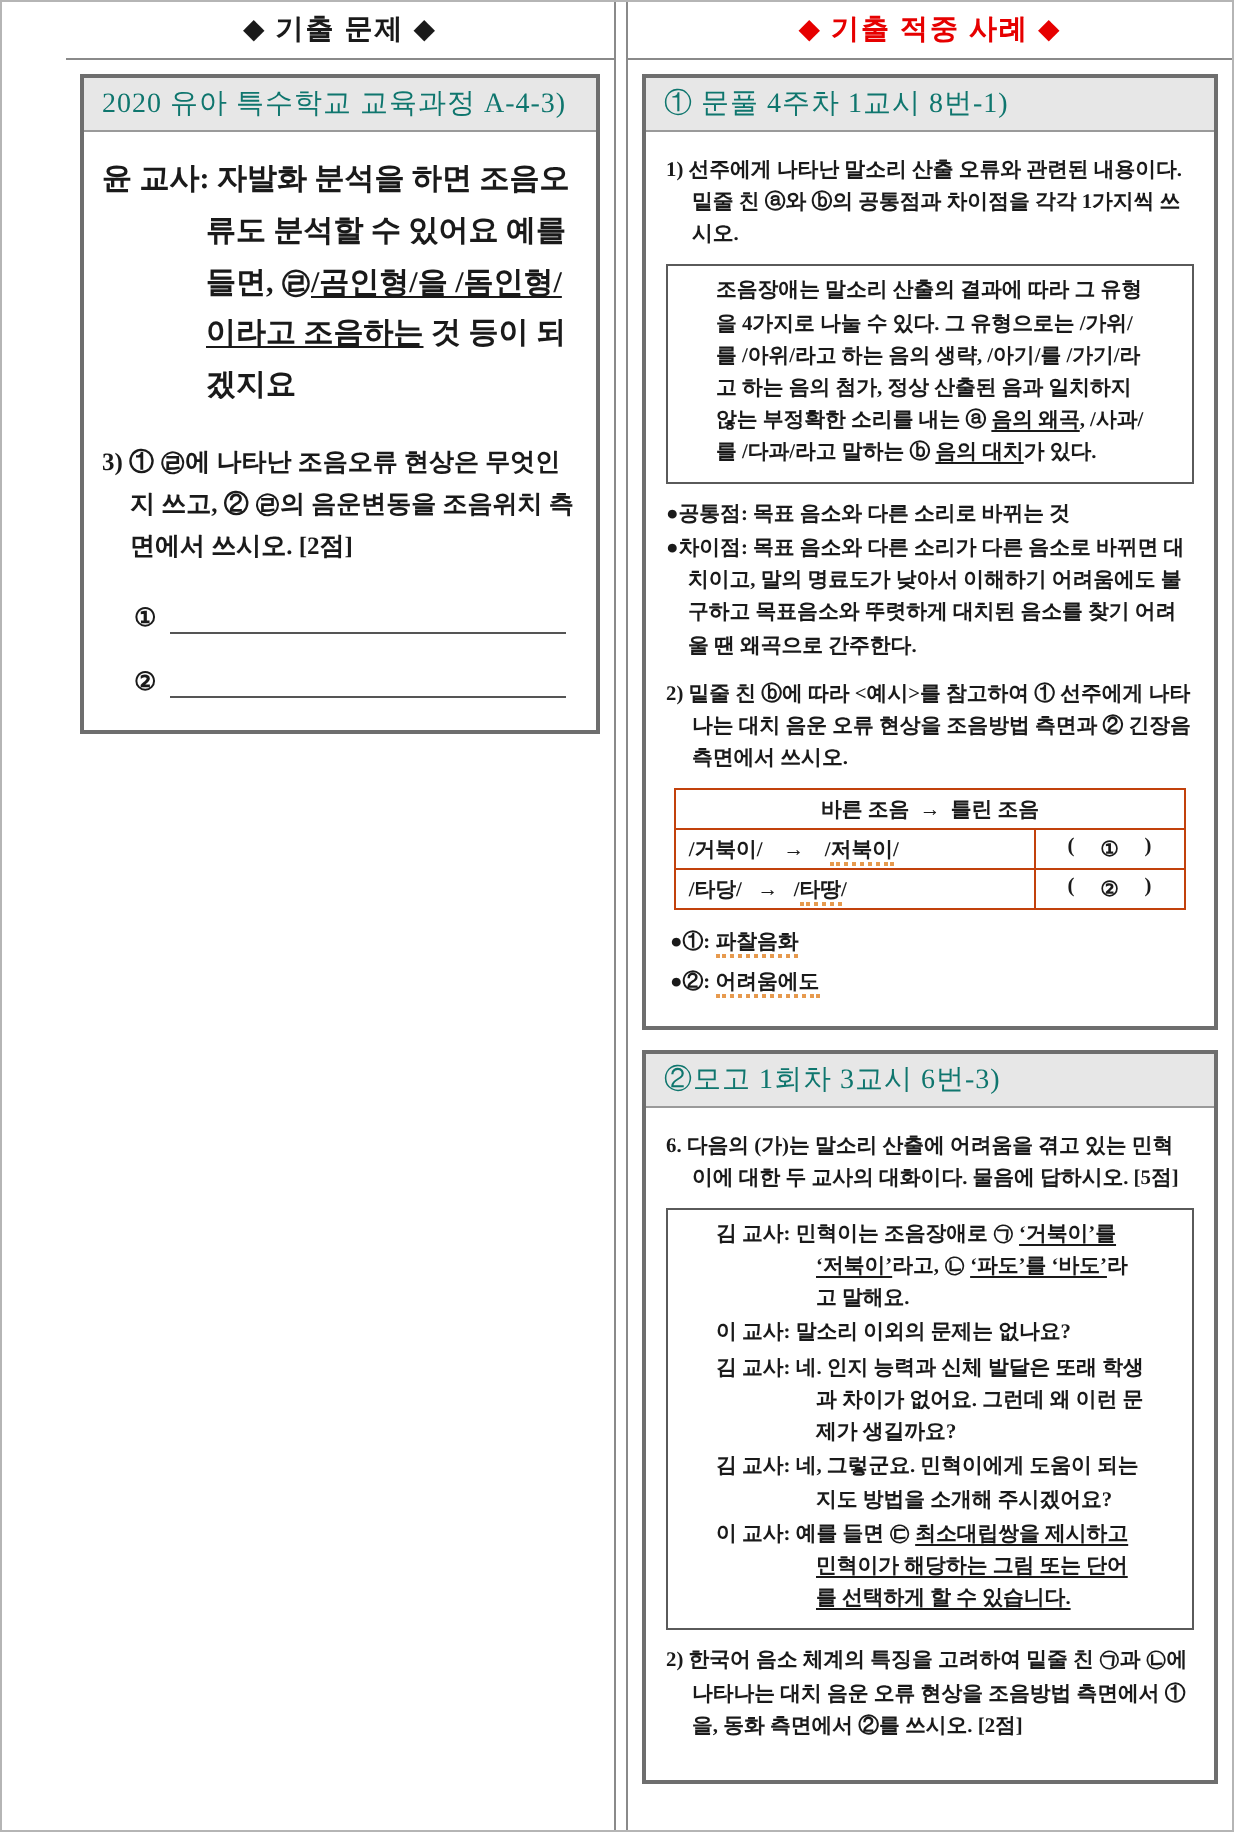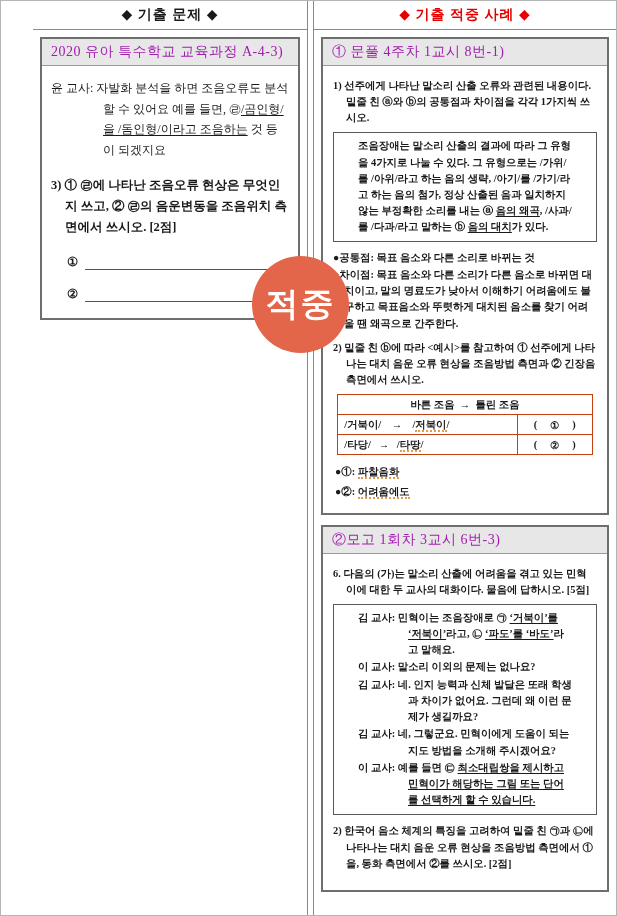--- a/index.html
+++ b/index.html
@@ -16,25 +16,25 @@
   .col-header {
     height:29px; border-bottom:1px solid #8a8a8a;
     display:flex; align-items:center; justify-content:center;
     font-weight:bold; font-size:14px; letter-spacing:1px;
   }
   .col-header.red { color:#e60000; }
   
   .doc-box { margin:7px 7px 10px 7px; border:2px solid #6e6e6e; background:#fff; }
   .doc-box-title {
     background:#e7e7e7; border-bottom:1px solid #9a9a9a;
-    padding:4px 9px; font-size:14px; color:#a21caf; letter-spacing:0.5px;
+    padding:4px 9px; font-size:14px; color:#0f766e; letter-spacing:0.5px;
   }
   .doc-box-body { padding:8px 9px 12px 9px; }
   
-  .l-dialogue { font-size:12px; font-weight:400; line-height:1.72; padding-left:52px; text-indent:-52px; margin-top:4px; }
+  .l-dialogue { font-size:15px; font-weight:700; line-height:1.72; padding-left:52px; text-indent:-52px; margin-top:4px; }
   .l-question { font-size:12.5px; font-weight:700; line-height:1.7; padding-left:14px; text-indent:-14px; margin-top:14px; }
   .blank-line { display:flex; align-items:flex-end; gap:7px; margin:16px 6px 4px 16px; font-size:12.5px; font-weight:700; }
   .blank-line .line { flex:1; border-bottom:1px solid #555; height:15px; }
   
   .r-q { font-size:10.4px; font-weight:700; line-height:1.55; padding-left:13px; text-indent:-13px; margin:4px 1px 6px 1px; }
   .r-intro { font-size:10.4px; font-weight:700; line-height:1.55; padding-left:13px; text-indent:-13px; margin:4px 1px 6px 1px; }
   .inner-box {
     border:1.5px solid #5a5a5a; padding:5px 24px; margin:4px 1px 8px 1px;
     font-size:10.4px; font-weight:700; line-height:1.56;
   }
@@ -139,15 +139,14 @@
         </div>
 
         <div class="r-q">2) 한국어 음소 체계의 특징을 고려하여 밑줄 친 ㉠과 ㉡에 나타나는 대치 음운 오류 현상을 조음방법 측면에서 ①을, 동화 측면에서 ②를 쓰시오. [2점]</div>
 
         <div class="answer-row"></div>
 
       </div>
     </div>
   </div>
 
-  <div class="badge">적중</div>
 
 </div>
 
 </body></html>

